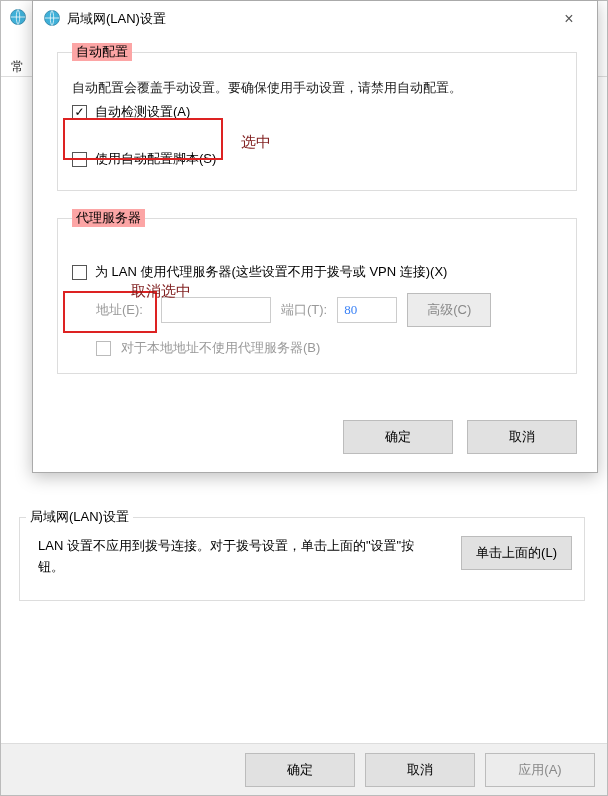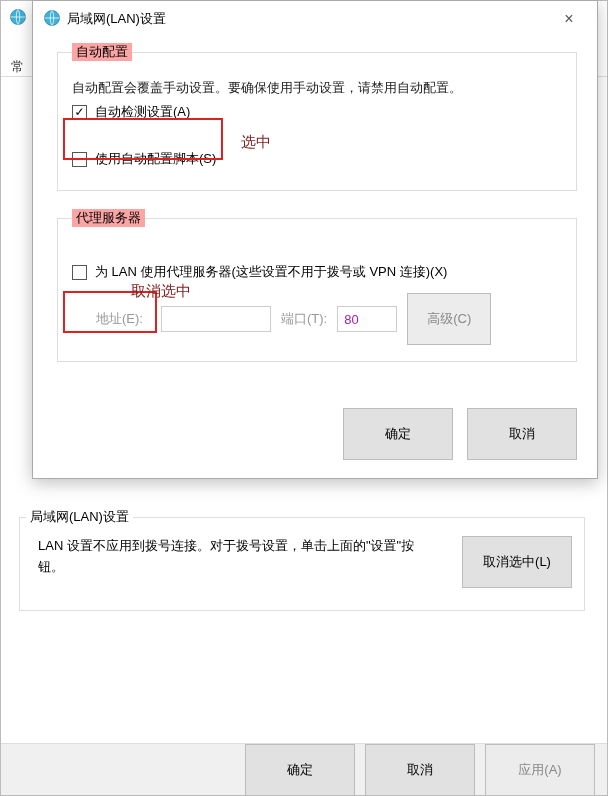--- a/index.html
+++ b/index.html
@@ -57,21 +57,21 @@
     }
     .lan-body {
       display: flex;
       gap: 24px;
       align-items: flex-start;
     }
     .lan-text { flex: 1; line-height: 1.6; padding-left: 6px;}
     .btn {
       background: #e1e1e1;
       border: 1px solid #bcbcbc;
-      padding: 16px 14px;
+      padding: 7px 14px;
       font-size: 13px;
       font-family: inherit;
       cursor: pointer;
       min-width: 110px;
       text-align: center;
     }
     .btn-disabled { color: #888; background:#ececec; }
 
     .parent-footer {
       position: absolute;
@@ -155,21 +155,21 @@
       margin-left: 24px;
     }
     .txt-input {
       border: 1px solid #ccc;
       height: 26px;
       background: #fff;
       font-family: inherit;
       font-size: 13px;
       padding: 0 6px;
     }
-    .txt-input.off { background:#fff; color:#a21caf; }
+    .txt-input.off { background:#fff; color:#3b82f6;font-family:Liberation Serif, serif; }
     .w-md { width: 110px; }
     .w-sm { width: 60px; }
     .w-lg { flex:1; max-width: 260px; }
     .lbl-disabled { color:#999; }
     .small-lbl { min-width: 55px; }
 
     .red-box {
       position: absolute;
       border: 2px solid #d22;
       pointer-events: none;
@@ -201,21 +201,21 @@
     </span>
   </div>
   <div class="parent-tabbar">
     <span class="parent-tab">常</span>
   </div>
 
   <div class="lan-section">
     <span class="lan-section-legend">局域网(LAN)设置</span>
     <div class="lan-body">
       <div class="lan-text">LAN 设置不应用到拨号连接。对于拨号设置，单击上面的"设置"按钮。</div>
-      <button class="btn">取消选中(L)</button>
+      <button class="btn">单击上面的(L)</button>
     </div>
   </div>
 
   <div class="parent-footer">
     <button class="btn">确定</button>
     <button class="btn">取消</button>
     <button class="btn btn-disabled">应用(A)</button>
   </div>
 </div>
 
@@ -258,20 +258,24 @@
       </div>
 
       <div class="indent-row">
         <span class="small-lbl lbl-disabled">地址(E):</span>
         <input class="txt-input off w-md" disabled="" value="" style="">
         <span class="lbl-disabled">端口(T):</span>
         <input class="txt-input off w-sm" disabled="" value="80" style="">
         <button class="btn btn-disabled" style="min-width:84px;">高级(C)</button>
       </div>
 
+      <div class="indent-row">
+        <span class="chk disabled"></span>
+        <span class="lbl-disabled">对于本地地址不使用代理服务器(B)</span>
+      </div>
     </fieldset>
   </div>
 
   <div class="dialog-footer">
     <button class="btn">确定</button>
     <button class="btn">取消</button>
   </div>
 
   <div class="red-box" style="top:117px; left:30px; width:160px; height:42px;"></div>
   <div class="anno" style="top:132px; left:208px;">选中</div>

